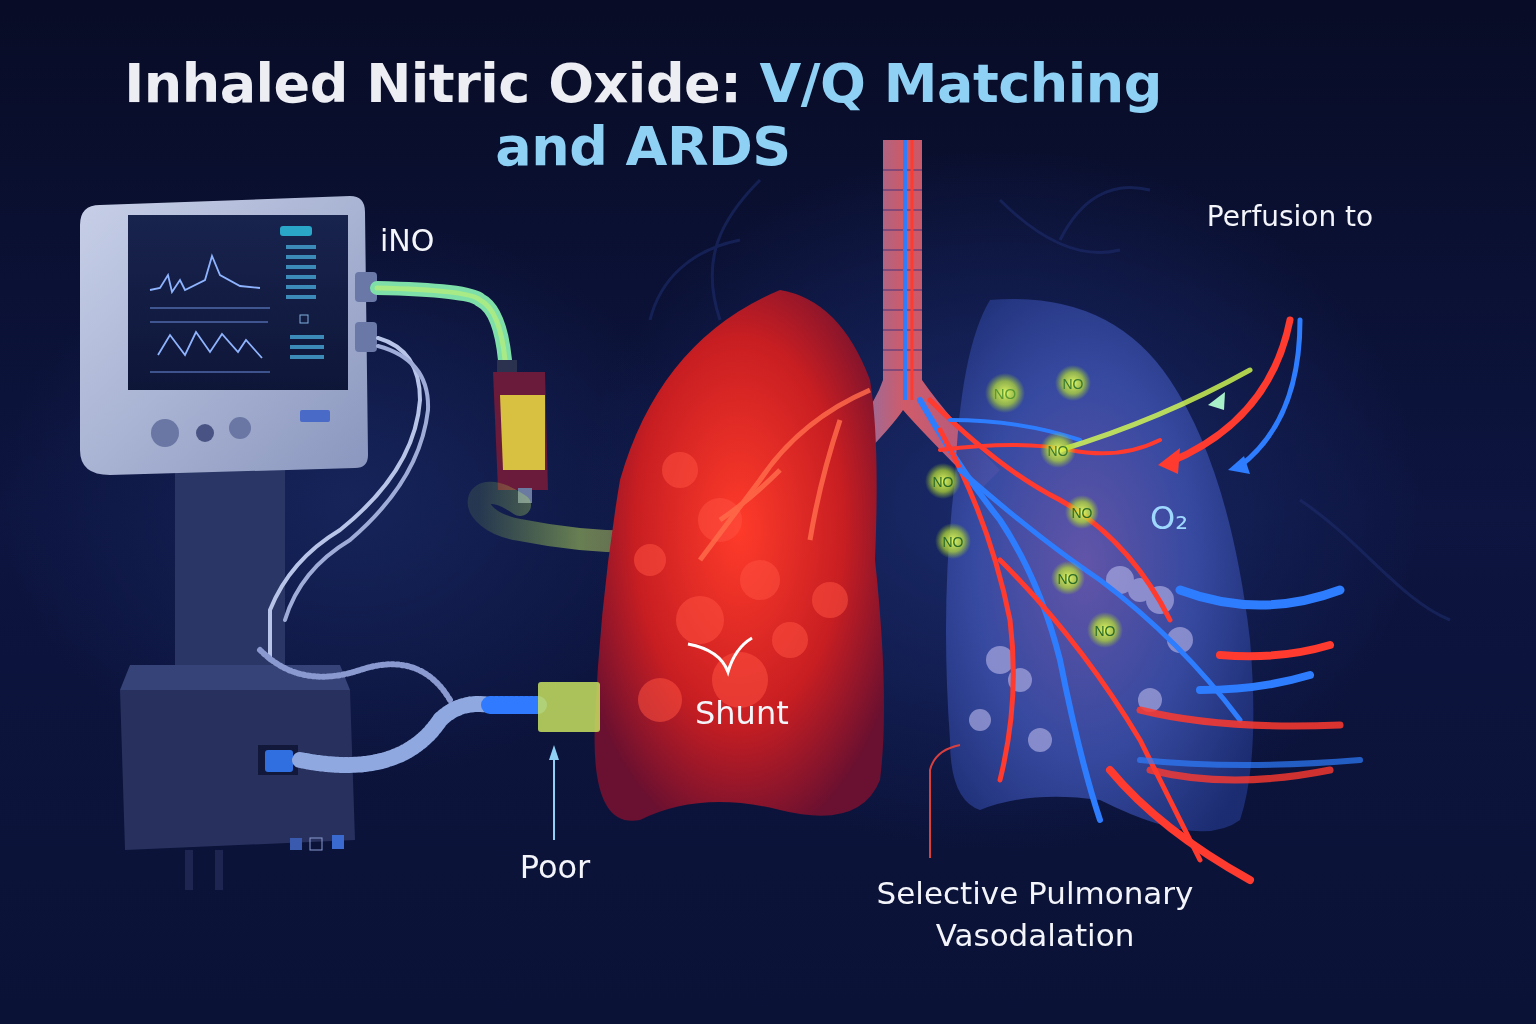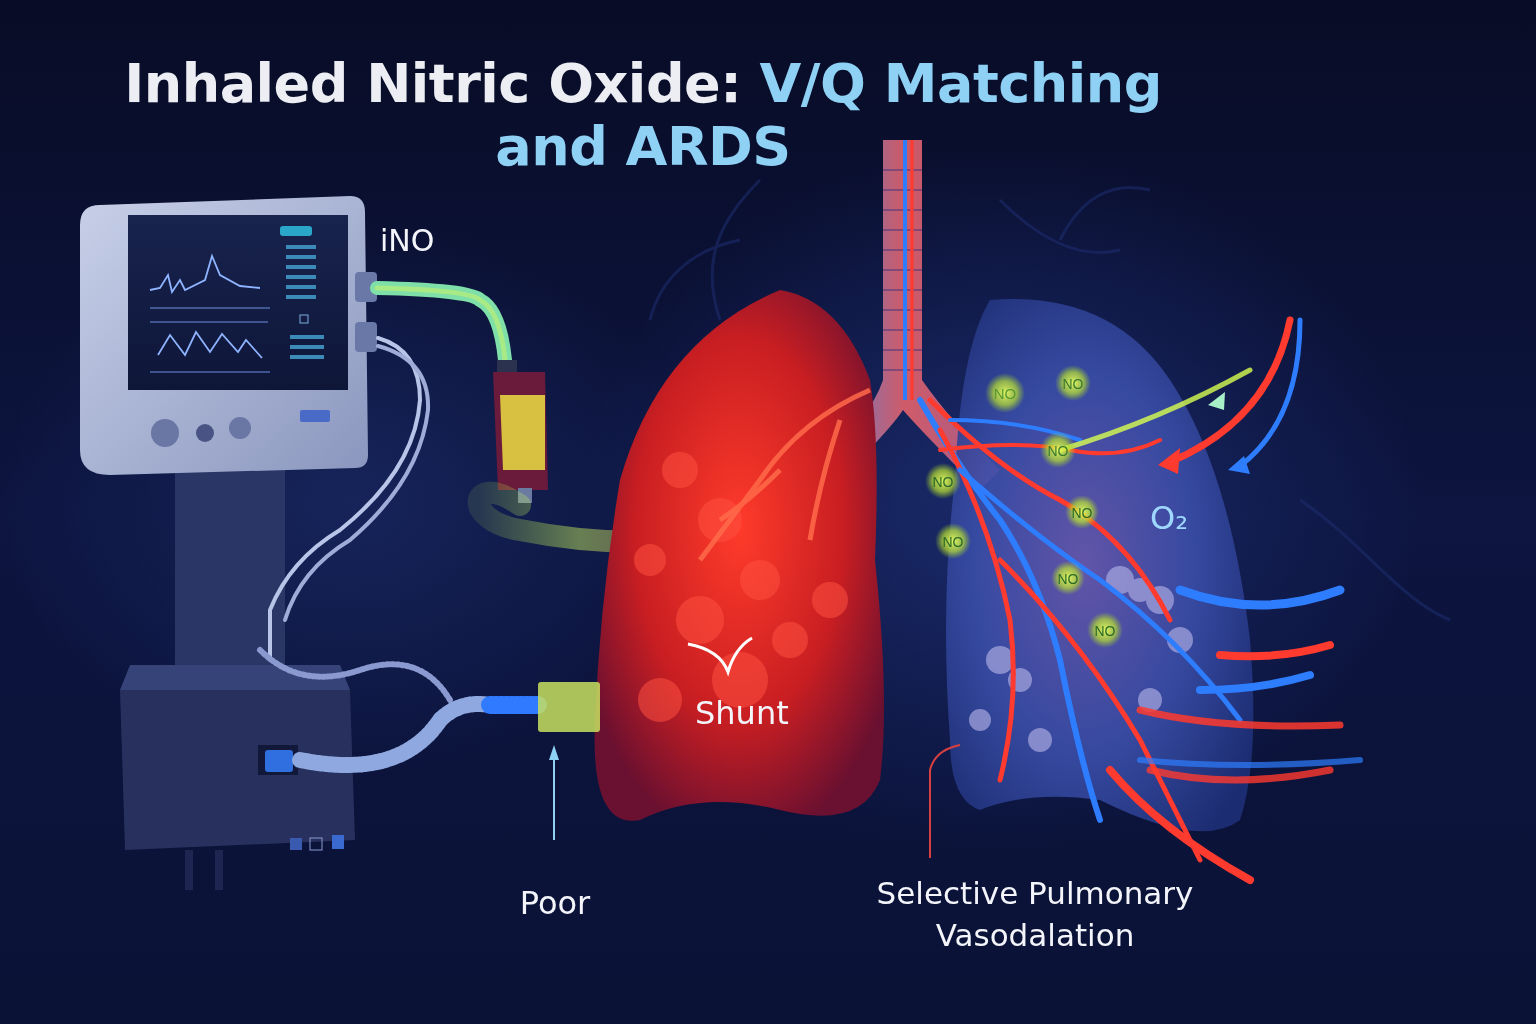--- a/index.html
+++ b/index.html
@@ -10,21 +10,21 @@
     linear-gradient(180deg,#080c26 0%,#0d1540 50%,#0a1236 100%);}
   svg.art{position:absolute;left:0;top:0;width:1536px;height:1024px;}
   .title{position:absolute;left:0;width:1216px;top:52px;text-align:center;font-size:54px;font-weight:bold;letter-spacing:-0.5px;padding-left:70px;box-sizing:border-box;}
   .title .w{color:#eceef4;}
   .title .b{color:#8fd0f5;}
   .lbl{position:absolute;color:#f3f5fa;text-align:center;line-height:1.25;}
   .ino{left:380px;top:222px;font-size:30px;}
   .perf{left:1150px;top:196px;width:280px;font-size:28px;line-height:42px;}
   .o2{left:1150px;top:498px;font-size:32px;color:#9fd8ff;}
   .shunt{left:695px;top:693px;font-size:32px;}
-  .poor{left:470px;top:843px;width:170px;font-size:32px;line-height:48px;margin-top:36px;}
+  .poor{left:470px;top:843px;width:170px;font-size:32px;line-height:48px;}
   .sel{left:855px;top:872px;width:360px;font-size:31px;line-height:42px;}
 </style>
 </head>
 <body>
 
 <div class="bg"></div>
 
 <svg class="art" viewBox="0 0 1536 1024">
   <defs>
     <radialGradient id="lungR" cx="50%" cy="45%" r="60%">
@@ -250,20 +250,21 @@
 </svg>
 
 <div class="title">
   <span class="w">Inhaled Nitric Oxide:</span>
   <span class="b">V/Q Matching and ARDS</span>
 </div>
 
 <div class="lbl ino">iNO</div>
 
 <div class="lbl perf">
+  <div>Perfusion to</div>
 </div>
 
 <div class="lbl o2">O₂</div>
 
 <div class="lbl shunt">Shunt</div>
 
 <div class="lbl poor">
   <div>Poor</div>
 </div>
 

